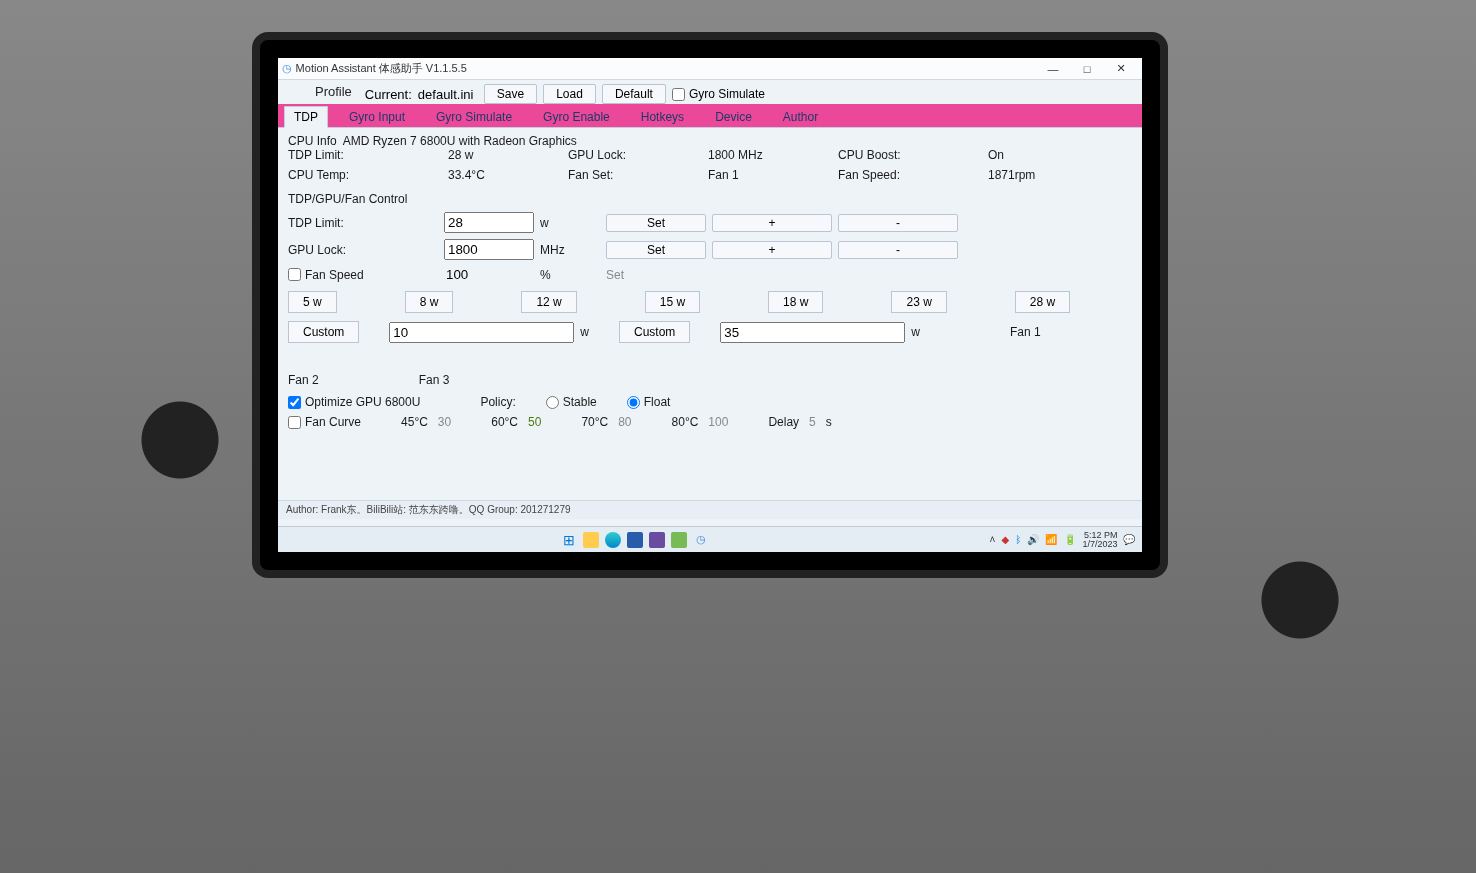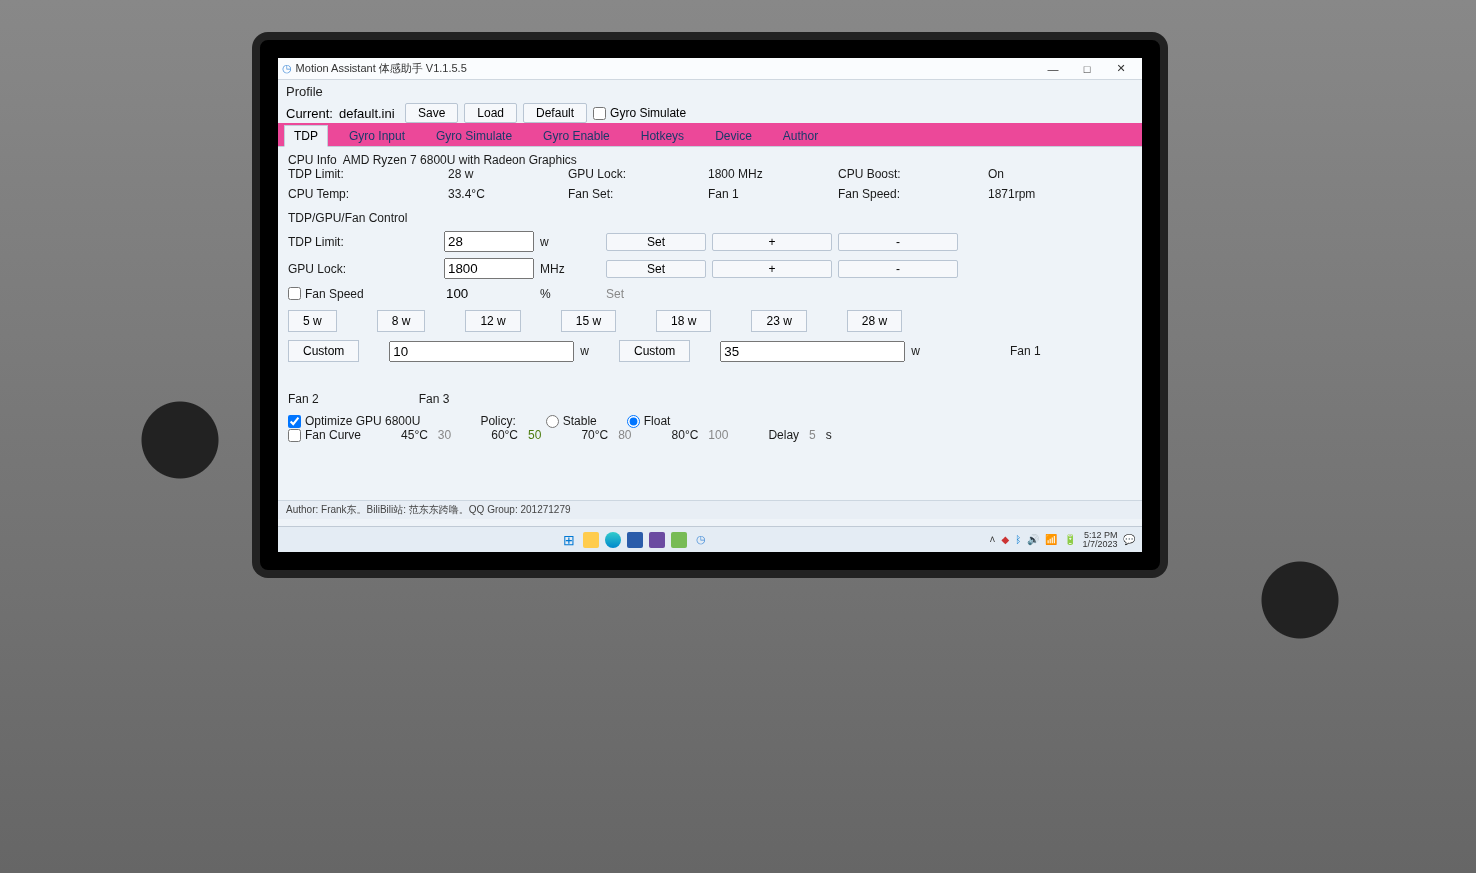--- a/index.html
+++ b/index.html
@@ -39,21 +39,21 @@
     border-bottom: 1px solid #d0d8e0;
   }
   .titlebar .spacer { flex: 1; }
   .titlebar .winbtn {
     width: 34px; height: 20px;
     display: flex; align-items: center; justify-content: center;
     font-size: 11px; color: #333;
   }
   .toolbar {
     padding: 4px 8px 0 8px;
-    display: flex; flex-direction: column; gap: 4px;
+    display: flex; flex-direction: row; gap: 13px; margin-left: 29px;
   }
   .row { display: flex; align-items: center; gap: 6px; flex-wrap: wrap; }
   .label { color: #222; }
   .btn {
     background: #f6f8fb;
     border: 1px solid #b9c5d3;
     padding: 2px 12px;
     font-size: 12px;
     border-radius: 2px;
     cursor: pointer;
@@ -102,21 +102,21 @@
   }
   .ctl-row {
     display: grid;
     grid-template-columns: 150px 90px 60px 100px 120px 120px;
     align-items: center;
     margin-bottom: 6px;
     gap: 6px;
   }
   .preset-row {
     display: flex;
-    gap: 40px;
+    gap: 68px;
     margin: 8px 0;
     flex-wrap: wrap;
     align-items: center;
   }
   .preset-btn {
     background: #f6f8fb;
     border: 1px solid #b9c5d3;
     padding: 3px 14px;
     font-size: 12px;
     cursor: pointer;
@@ -125,20 +125,21 @@
     display: flex;
     gap: 100px;
     align-items: center;
     margin: 8px 0;
   }
   .radio-row {
     display: flex; align-items: center; gap: 30px;
   }
   .curve-row {
     display: flex; align-items: center; gap: 40px;
+    margin-top: 6px;
     flex-wrap: wrap;
   }
   .curve-pair { display: flex; align-items: center; gap: 10px; }
   .author-bar {
     position: absolute;
     left: 0; bottom: 33px;
     width: 100%;
     font-size: 10px;
     color: #444;
     padding: 2px 8px;

